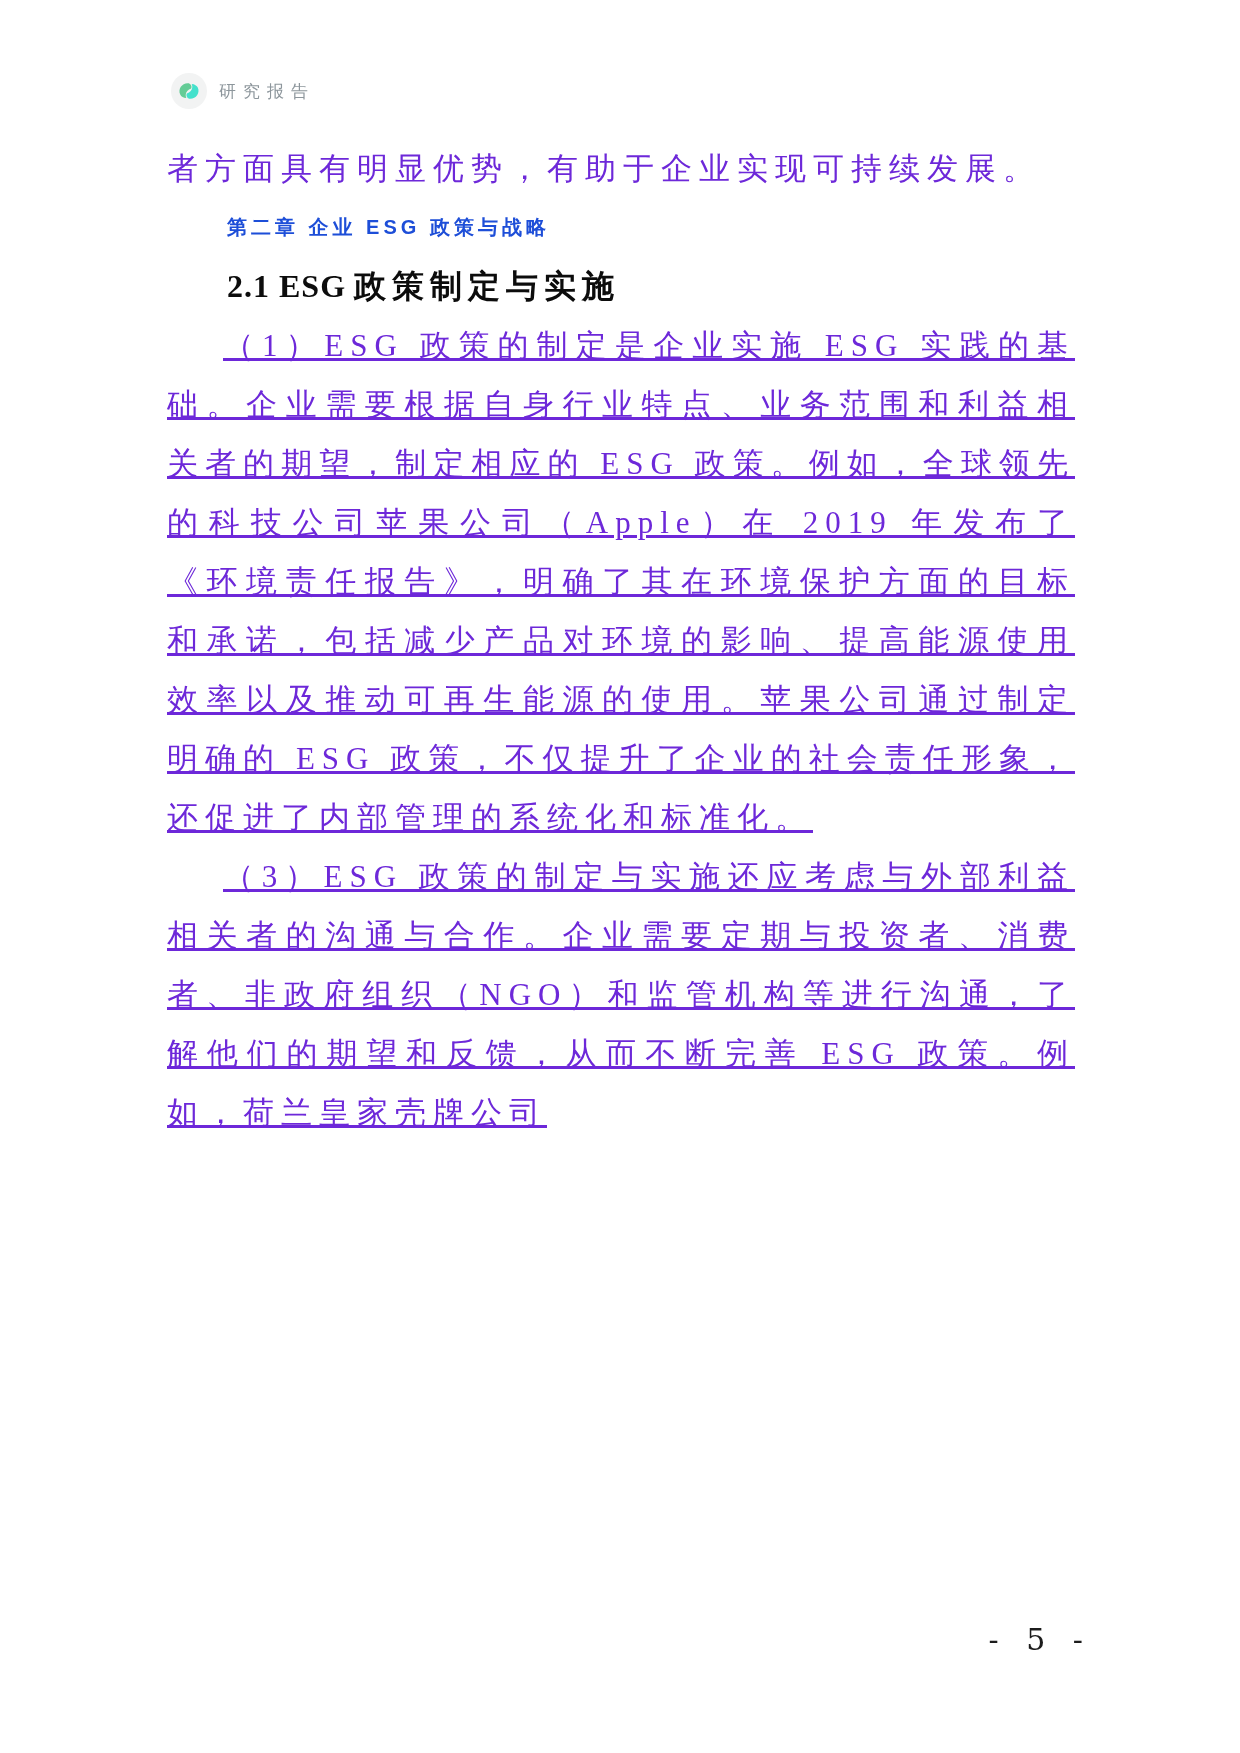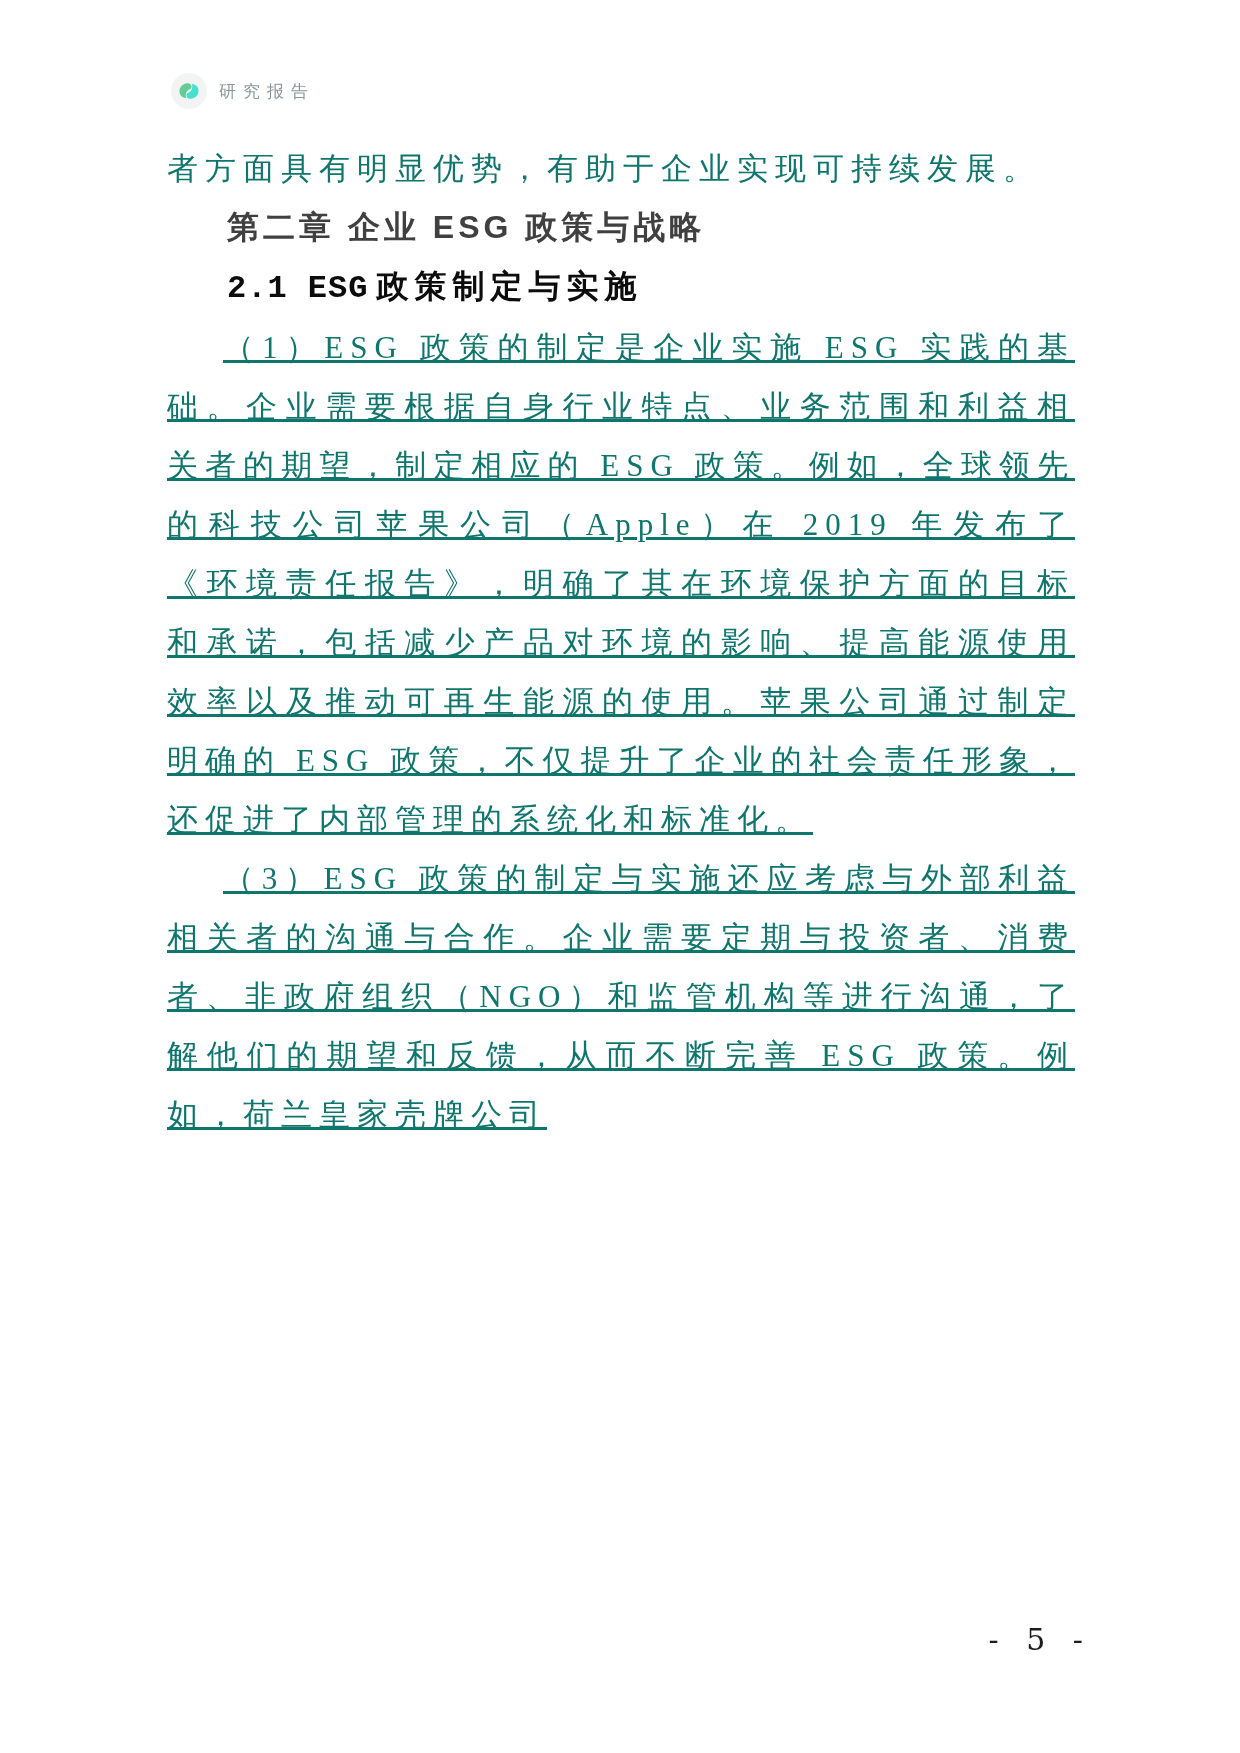--- a/index.html
+++ b/index.html
@@ -43,46 +43,46 @@
     top: 139px;
     left: 167px;
     width: 908px;
   }
   .cont-line, .para {
     margin: 0;
     font-size: 31px;
     line-height: 59px;
     letter-spacing: 7px;
     text-align: justify;
-    color: #0f766e;
+    color: #6d28d9;
   }
   .cont-line { text-indent: 0; }
   .para { text-indent: 56px; text-decoration: underline; }
   .chapter-heading {
     margin: 0;
     font-family: "Liberation Sans", "DejaVu Sans", sans-serif;
     font-weight: bold;
-    font-size: 32px;
+    font-size: 20px;
     line-height: 59px;
     letter-spacing: 4px;
     text-indent: 60px;
-    color: #404040;
+    color: #1d4ed8;
     white-space: nowrap;
   }
   .section-heading {
     margin: 0;
     font-size: 32px;
     line-height: 59px;
     font-weight: normal;
     text-indent: 60px;
     color: #0c0c0c;
     white-space: nowrap;
   }
   .section-num {
-    font-family: Liberation Mono, monospace;
+    font-family: Liberation Serif, serif;
     font-weight: 600;
     letter-spacing: 1px;
   }
   .section-title {
     font-family: "Liberation Serif", "DejaVu Serif", serif;
     font-weight: 600;
     letter-spacing: 6px;
     text-align: right;
   }
   .page-footer {

